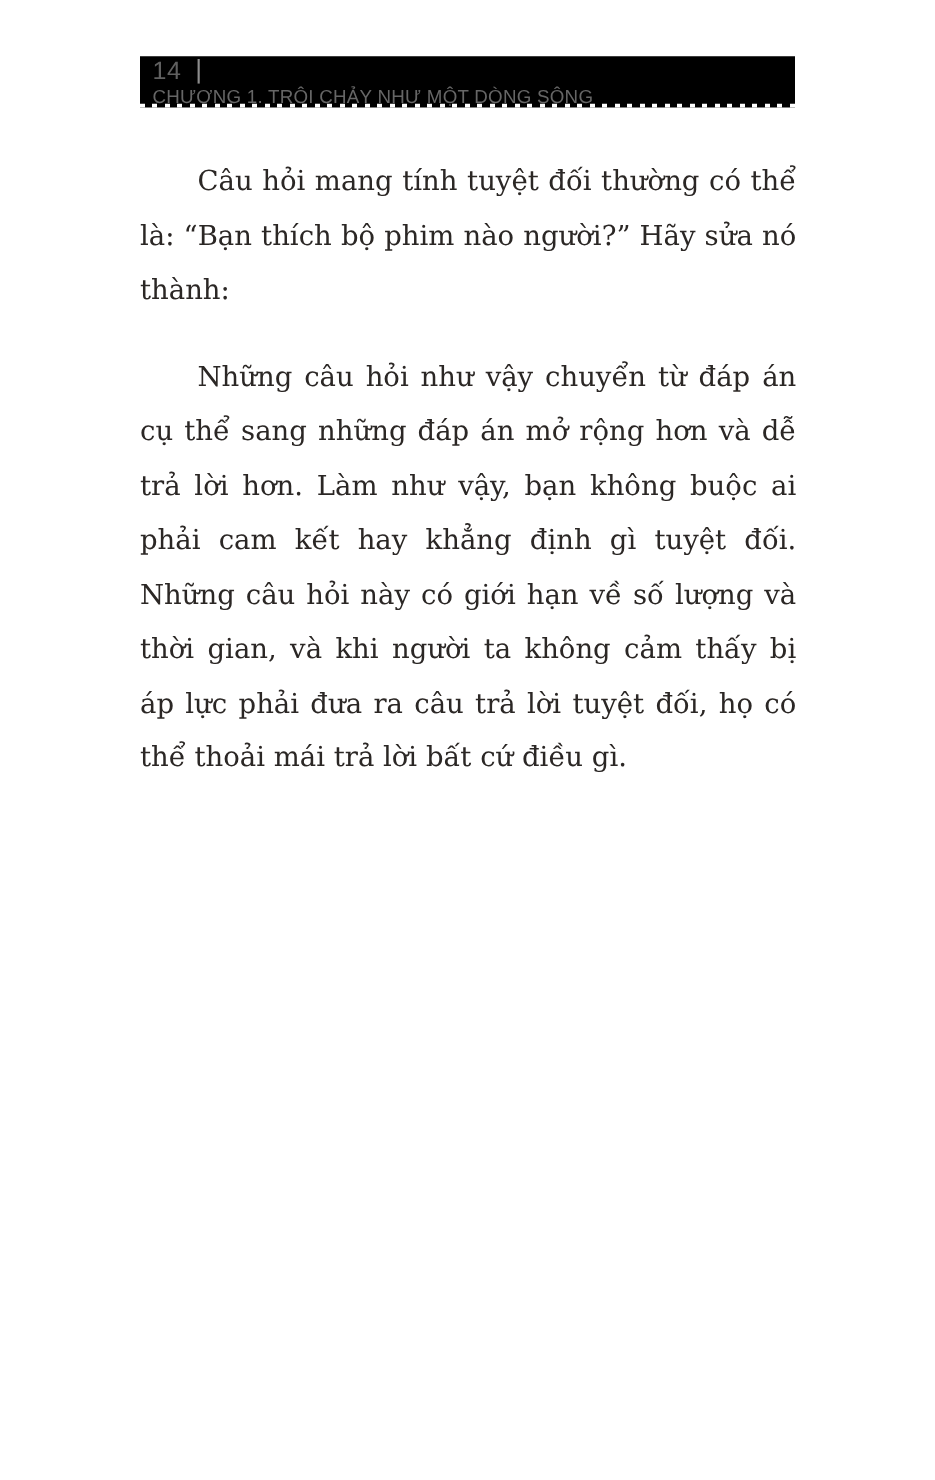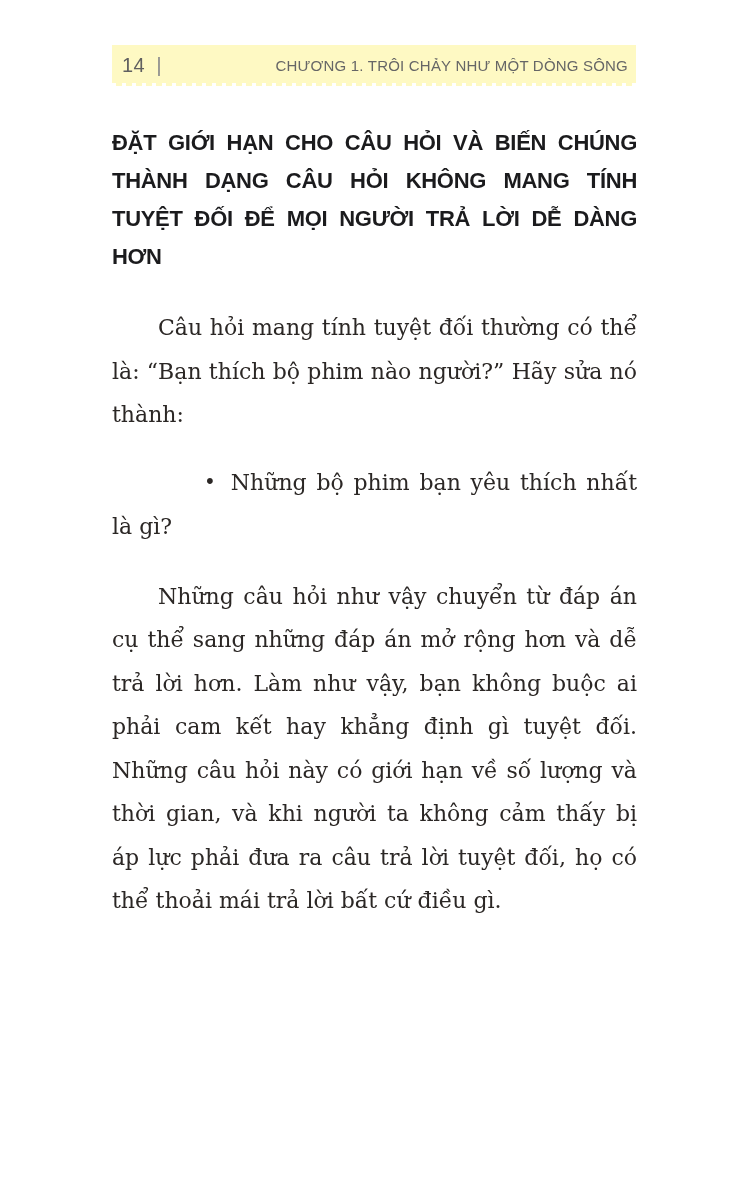--- a/index.html
+++ b/index.html
@@ -13,26 +13,27 @@
     position: relative;
     width: 748px; height: 1184px;
     background: #ffffff;
   }
 
   
   .header-band {
     position: absolute;
     left: 112px; top: 45px;
     width: 524px; height: 41px;
-    background: #fef9c3;
+    background: #000000;
     box-sizing: border-box;
     display: flex;
-    align-items: center;
+    align-items: flex-start;
     justify-content: space-between;
     padding: 0 8px 0 10px;
+    flex-direction: column;
   }
   
   .header-band::after {
     content: "";
     position: absolute;
     left: 0; right: 0; bottom: 0; height: 3px;
     background: repeating-linear-gradient(90deg, #ffffff 0 4px, rgba(255,255,255,0) 4px 10px);
   }
   .header-left {
     display: flex; align-items: center;
@@ -112,30 +113,22 @@
   <div class="header-band">
     <div class="header-left">
       <span class="page-number">14</span>
       <span class="header-sep">|</span>
     </div>
     <span class="chapter-title">CHƯƠNG 1. TRÔI CHẢY NHƯ MỘT DÒNG SÔNG</span>
   </div>
 
   <div class="content">
 
-    <h1 class="section-heading">
-      <div class="h-line">ĐẶT GIỚI HẠN CHO CÂU HỎI VÀ BIẾN CHÚNG</div>
-      <div class="h-line">THÀNH DẠNG CÂU HỎI KHÔNG MANG TÍNH</div>
-      <div class="h-line">TUYỆT ĐỐI ĐỂ MỌI NGƯỜI TRẢ LỜI DỄ DÀNG HƠN</div>
-    </h1>
 
     <p class="body-par">Câu hỏi mang tính tuyệt đối thường có thể là: “Bạn thích bộ phim nào người?” Hãy sửa nó thành:</p>
 
     <ul class="bullet-list">
-      <li class="bullet-item">
-        <span class="bullet-marker">•</span><span>Những bộ phim bạn yêu thích nhất là gì?</span>
-      </li>
     </ul>
 
     <p class="body-par par-space">Những câu hỏi như vậy chuyển từ đáp án cụ thể sang những đáp án mở rộng hơn và dễ trả lời hơn. Làm như vậy, bạn không buộc ai phải cam kết hay khẳng định gì tuyệt đối. Những câu hỏi này có giới hạn về số lượng và thời gian, và khi người ta không cảm thấy bị áp lực phải đưa ra câu trả lời tuyệt đối, họ có thể thoải mái trả lời bất cứ điều gì.</p>
 
   </div>
 </div>
 
 </body></html>

